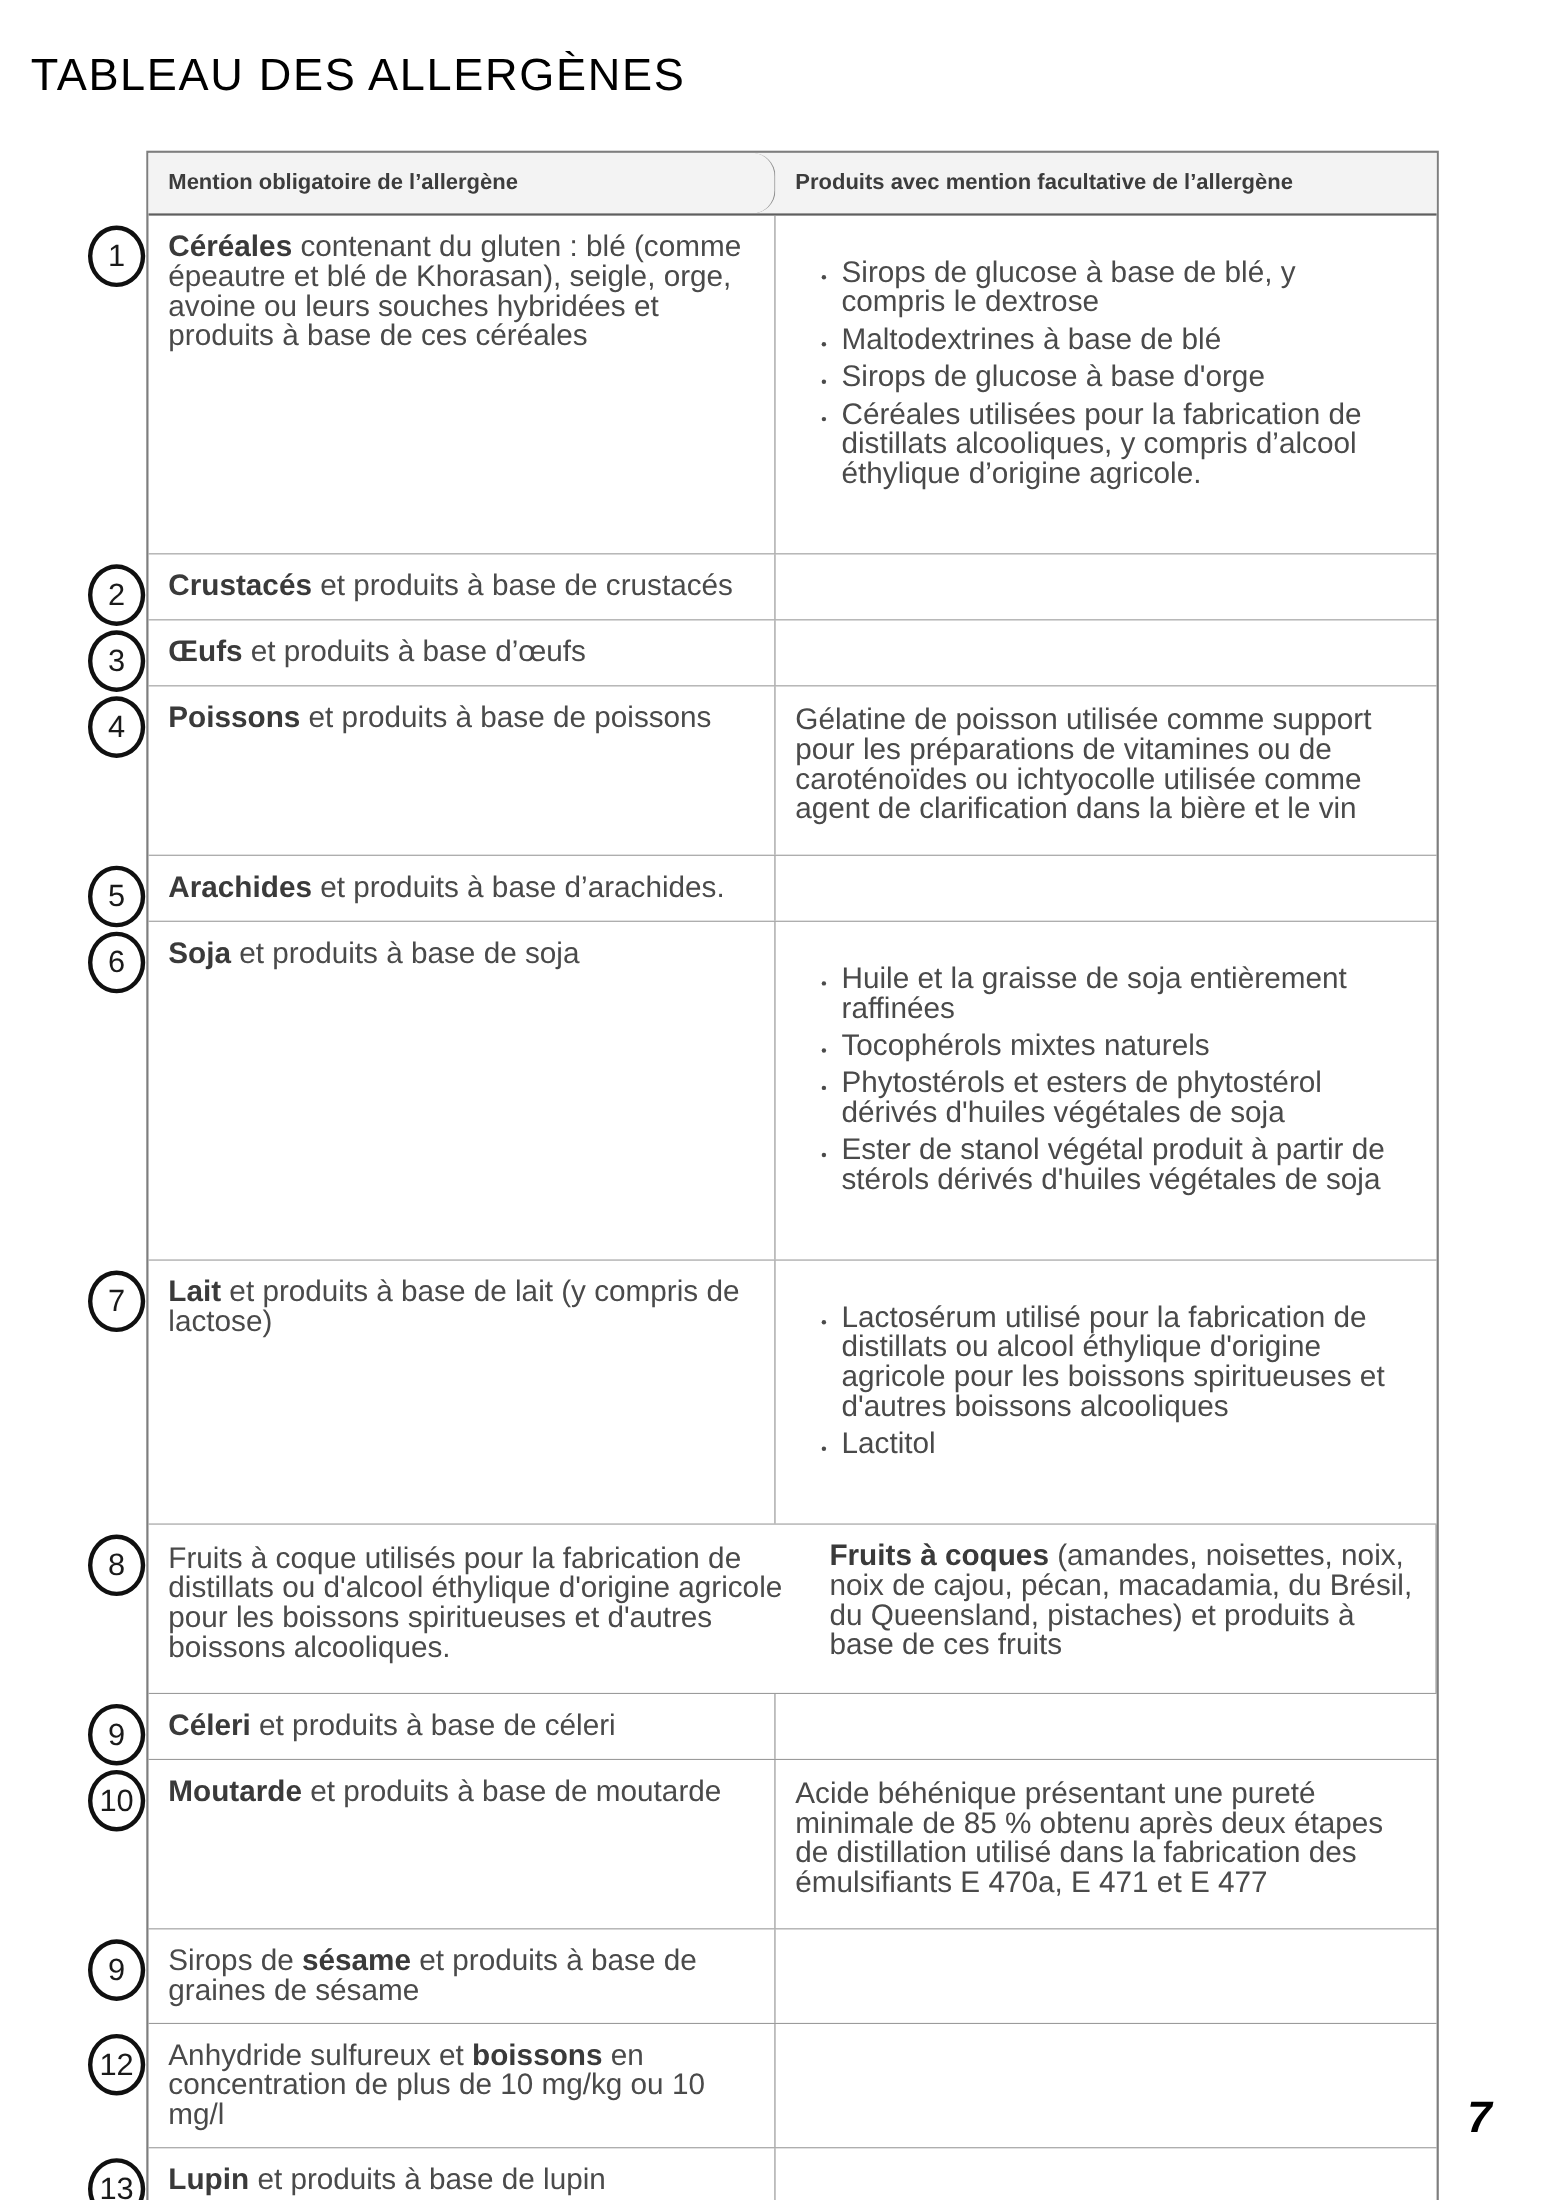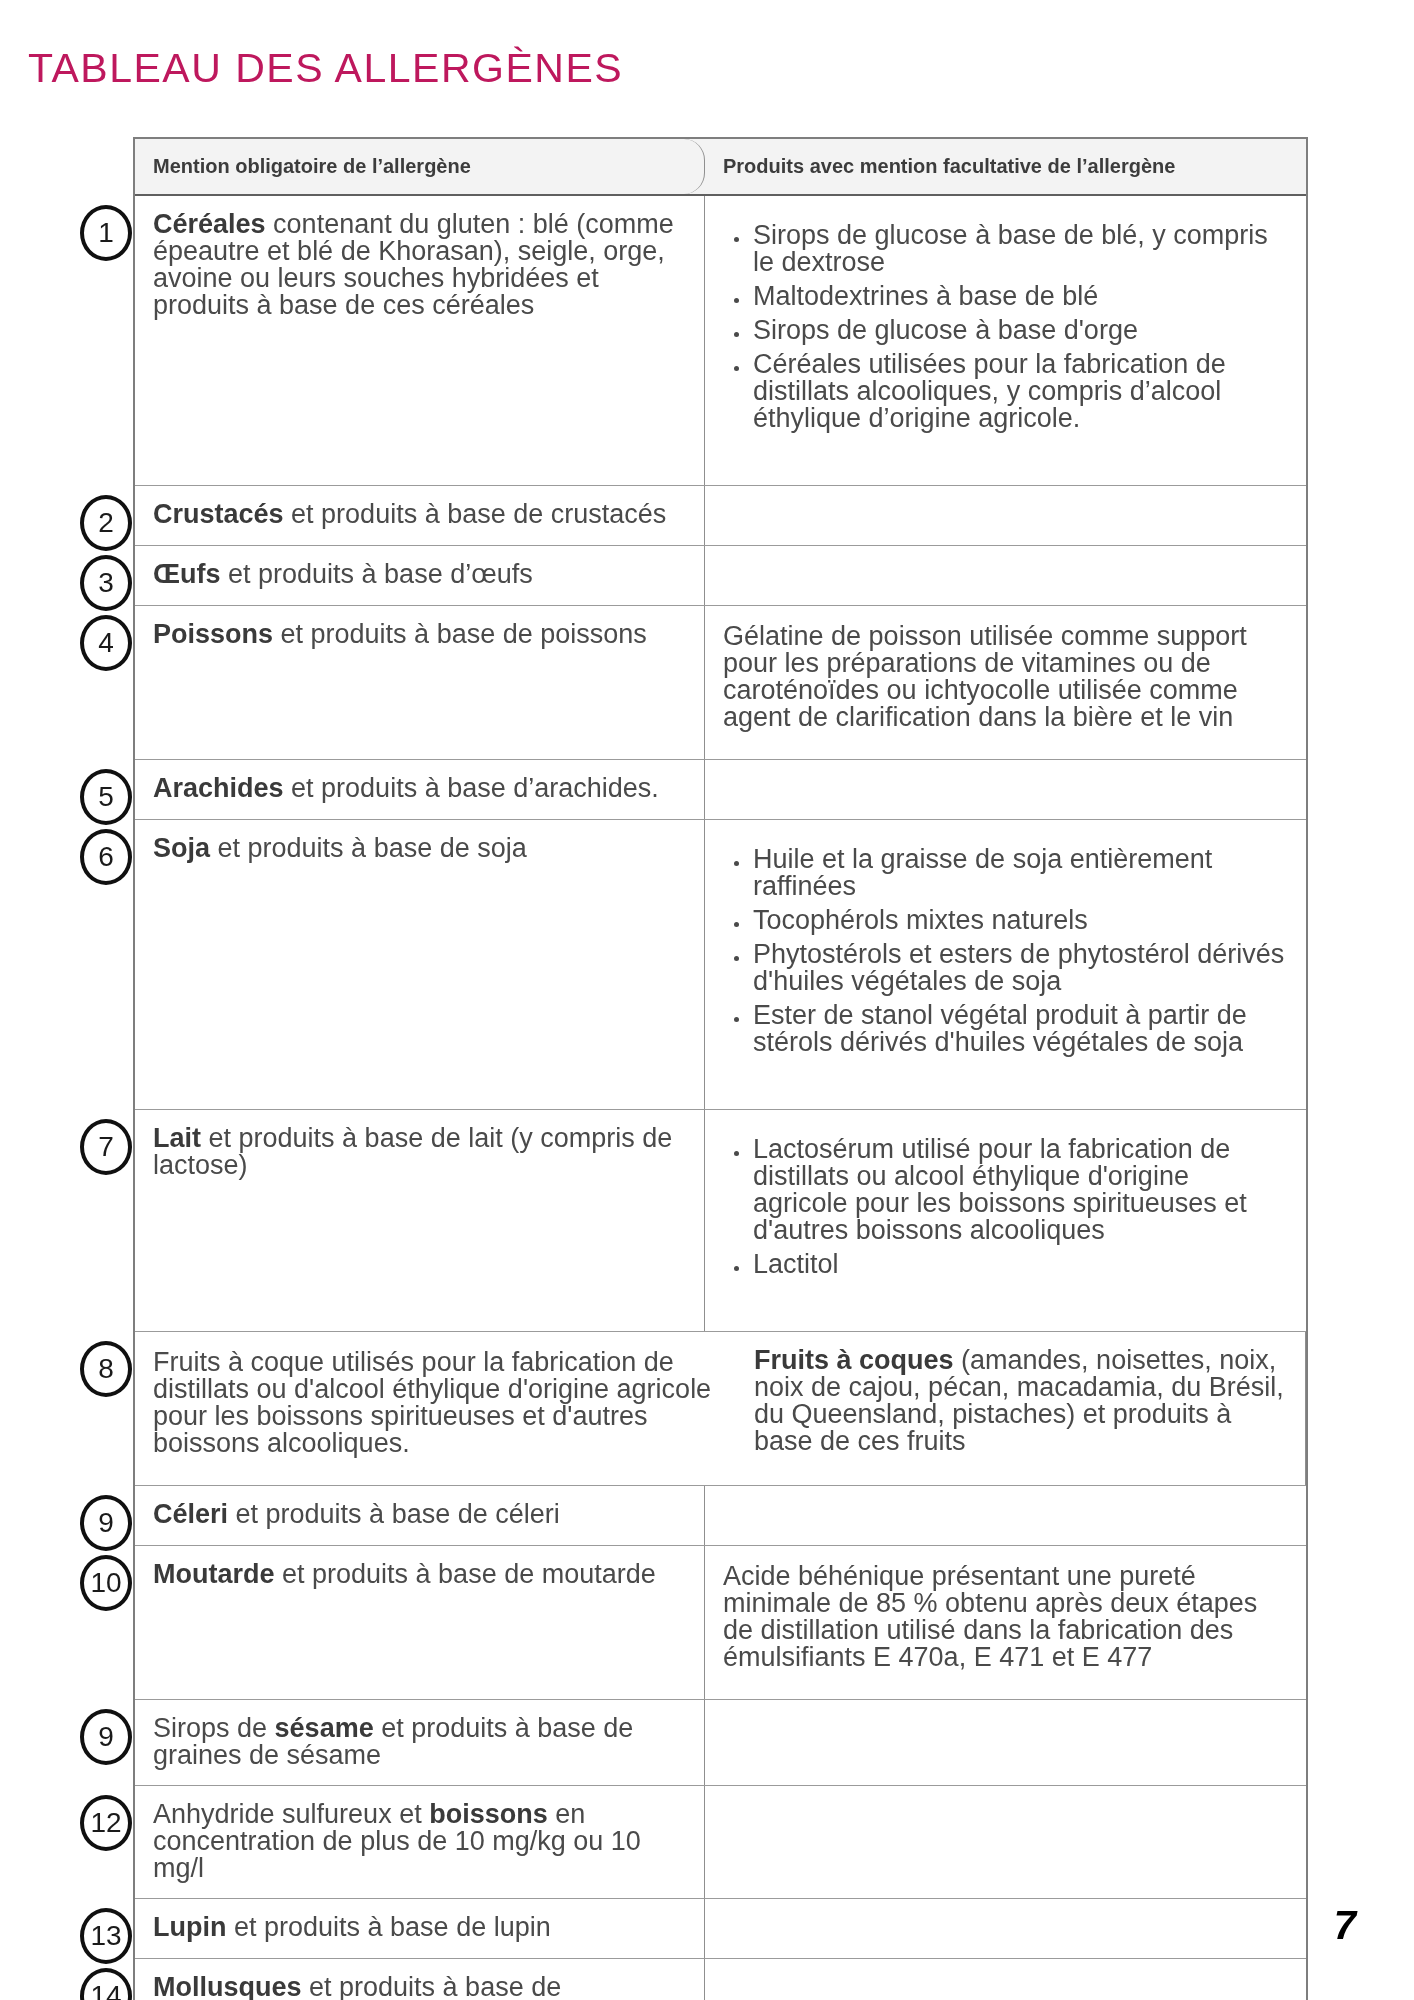--- a/index.html
+++ b/index.html
@@ -6,21 +6,21 @@
   body {
     width:1414px; height:2000px;
     background:#ffffff;
     position:relative;
     font-family:"Liberation Sans", sans-serif;
     overflow:hidden;
   }
   .page-title {
     position:absolute; left:28px; top:18px;
     font-size:41px; font-weight:400; letter-spacing:1.5px;
-    color:#be185d;
+    color:#000000;
   }
   .table-wrap {
     position:absolute; left:133px; top:137px; width:1175px;
   }
   .tbl {
     border:2px solid #7e7e7e;
     background:#ffffff;
   }
   .hrow {
     display:flex;
@@ -43,21 +43,21 @@
   .row + .row { border-top:1px solid #9b9b9b; }
   .cell {
     padding:15px 18px 16px 18px;
     font-size:27px; line-height:27px;
     color:#4a4a4a;
     box-sizing:border-box;
   }
   .cell .b { font-weight:700; color:#3a3a3a; }
   .cell.bullets { padding-top:25px; padding-bottom:46px; }
   .cell.plain { padding-top:17px; padding-bottom:28px; }
-  .cell ul { margin:1px; padding-left:26px; }
+  .cell ul { margin:13px; padding-left:26px; }
   .cell li { margin-bottom:7px; padding-left:3px; }
   .cell li::marker { font-size:16px; color:#4a4a4a; }
   .badge {
     position:absolute;
     left:-55px; top:9px;
     width:52px; height:56px;
     border:4px solid #101010;
     border-radius:50%;
     background:#ffffff;
     box-sizing:border-box;

